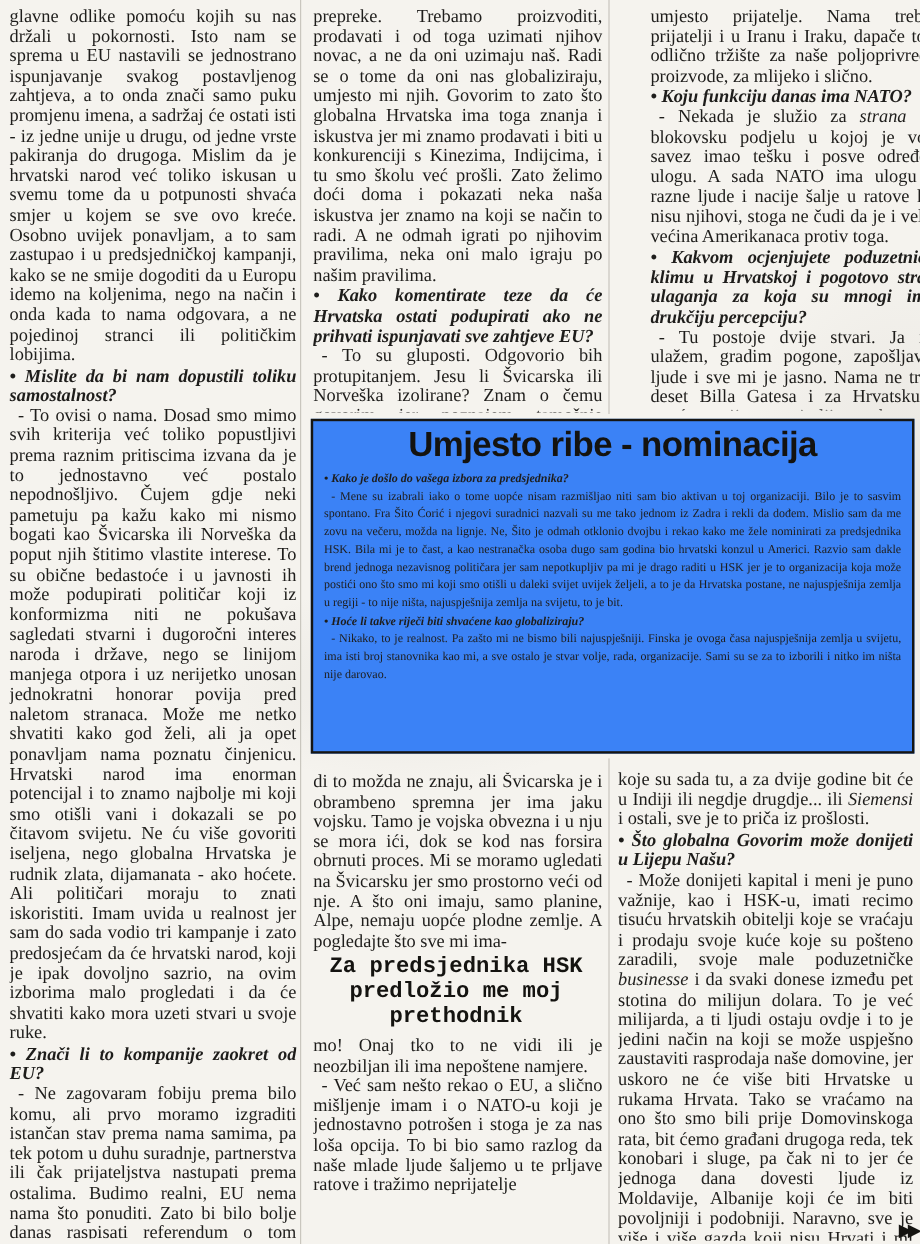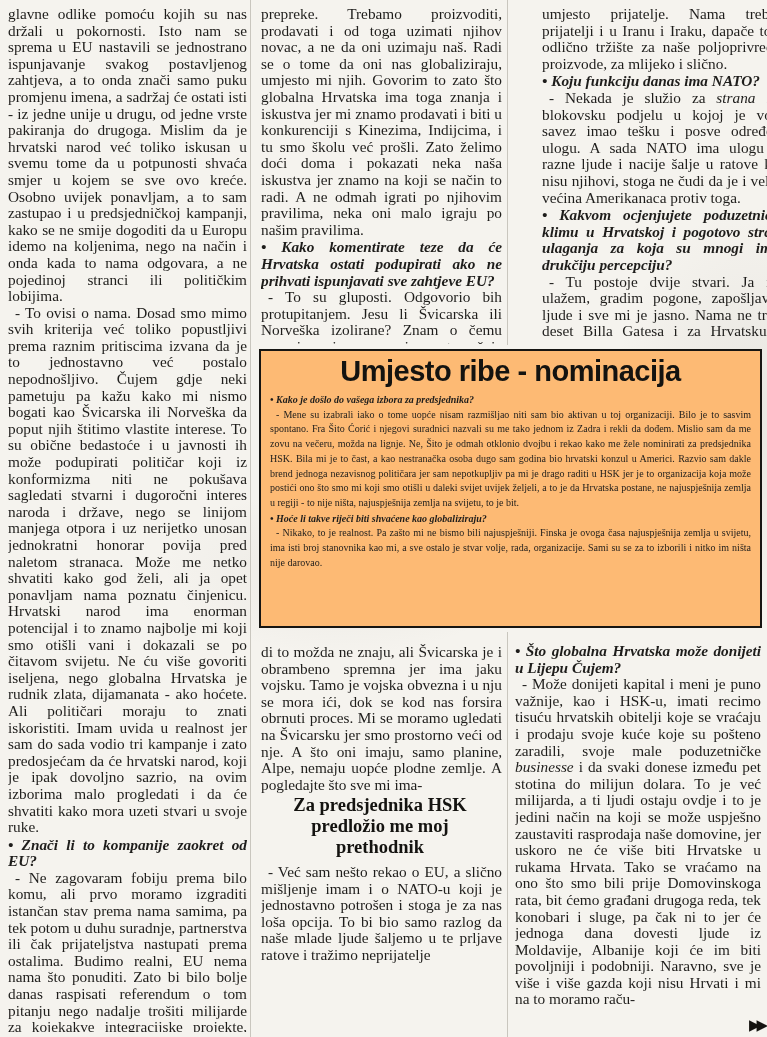--- a/index.html
+++ b/index.html
@@ -48,21 +48,21 @@
   .col2-mid    { left: 261px; top: 644px; width: 241px; height: 150px; }
   .col2-bottom { left: 261px; top: 864px; width: 241px; height: 170px; }
   .col3-bottom { left: 515px; top: 642px; width: 246px; height: 392px; }
 
   .inset-box {
     position: absolute;
     left: 259px; top: 349px;
     width: 503px; height: 279px;
     box-sizing: border-box;
     border: 2px solid #161512;
-    background: #fdba74;
+    background: #3b82f6;
     padding: 2px 9px 4px 9px;
     overflow: hidden;
   }
   .inset-box h2 {
     margin: 2px 0 4px 0;
     text-align: center;
     font-family: "Liberation Sans", sans-serif;
     font-weight: bold;
     font-size: 29px;
     letter-spacing: -0.5px;
@@ -74,21 +74,21 @@
     line-height: 14.7px;
   }
   .box-body p { margin: 0; }
   .box-body p.a { text-indent: 6px; }
 
   .pull-quote {
     position: absolute;
     left: 258px; top: 795px;
     width: 244px;
     text-align: center;
-    font-family: Liberation Serif, serif;
+    font-family: Liberation Mono, monospace;
     font-weight: bold;
     font-size: 18.5px;
     line-height: 21px;
     color: #141310;
   }
   .pull-quote .pq-inner { display: inline-block; width: 214px; }
 
   .vrule {
     position: absolute;
     width: 1px;
@@ -107,20 +107,21 @@
     font-family: "DejaVu Sans", sans-serif;
   }
 </style>
 </head>
 <body>
 
 <div class="page">
 
   <div class="col col1">
       <p class="body">glavne odlike pomoću kojih su nas držali u pokornosti. Isto nam se sprema u EU nastavili se jednostrano ispunjavanje svakog postavljenog zahtjeva, a to onda znači samo puku promjenu imena, a sadržaj će ostati isti - iz jedne unije u drugu, od jedne vrste pakiranja do drugoga. Mislim da je hrvatski narod već toliko iskusan u svemu tome da u potpunosti shvaća smjer u kojem se sve ovo kreće. Osobno uvijek ponavljam, a to sam zastupao i u predsjedničkoj kampanji, kako se ne smije dogoditi da u Europu idemo na koljenima, nego na način i onda kada to nama odgovara, a ne pojedinoj stranci ili političkim lobijima.</p>
+      <p class="q">• Mislite da bi nam dopustili toliku samostalnost?</p>
       <p class="a">- To ovisi o nama. Dosad smo mimo svih kriterija već toliko popustljivi prema raznim pritiscima izvana da je to jednostavno već postalo nepodnošljivo. Čujem gdje neki pametuju pa kažu kako mi nismo bogati kao Švicarska ili Norveška da poput njih štitimo vlastite interese. To su obične bedastoće i u javnosti ih može podupirati političar koji iz konformizma niti ne pokušava sagledati stvarni i dugoročni interes naroda i države, nego se linijom manjega otpora i uz nerijetko unosan jednokratni honorar povija pred naletom stranaca. Može me netko shvatiti kako god želi, ali ja opet ponavljam nama poznatu činjenicu. Hrvatski narod ima enorman potencijal i to znamo najbolje mi koji smo otišli vani i dokazali se po čitavom svijetu. Ne ću više govoriti iseljena, nego globalna Hrvatska je rudnik zlata, dijamanata - ako hoćete. Ali političari moraju to znati iskoristiti. Imam uvida u realnost jer sam do sada vodio tri kampanje i zato predosjećam da će hrvatski narod, koji je ipak dovoljno sazrio, na ovim izborima malo progledati i da će shvatiti kako mora uzeti stvari u svoje ruke.</p>
       <p class="q">• Znači li to kompanije zaokret od EU?</p>
       <p class="a">- Ne zagovaram fobiju prema bilo komu, ali prvo moramo izgraditi istančan stav prema nama samima, pa tek potom u duhu suradnje, partnerstva ili čak prijateljstva nastupati prema ostalima. Budimo realni, EU nema nama što ponuditi. Zato bi bilo bolje danas raspisati referendum o tom pitanju nego nadalje trošiti milijarde za kojekakve integracijske projekte, umjesto da se taj novac odmah usmjeri u razvoj i proizvodnju. Svaka vlast mora biti načistu stoji li narod iza svega toga. Osobno kao poduzetnik mislim da mi danas sve što proizvedemo možemo plasirati u Europu i u tome ne postoje nikakve</p>
     </div>
 
   <div class="col col2-top">
       <p class="body">prepreke. Trebamo proizvoditi, prodavati i od toga uzimati njihov novac, a ne da oni uzimaju naš. Radi se o tome da oni nas globaliziraju, umjesto mi njih. Govorim to zato što globalna Hrvatska ima toga znanja i iskustva jer mi znamo prodavati i biti u konkurenciji s Kinezima, Indijcima, i tu smo školu već prošli. Zato želimo doći doma i pokazati neka naša iskustva jer znamo na koji se način to radi. A ne odmah igrati po njihovim pravilima, neka oni malo igraju po našim pravilima.</p>
       <p class="q">• Kako komentirate teze da će Hrvatska ostati podupirati ako ne prihvati ispunjavati sve zahtjeve EU?</p>
       <p class="a">- To su gluposti. Odgovorio bih protupitanjem. Jesu li Švicarska ili Norveška izolirane? Znam o čemu govorim jer poznajem tamošnje političke odnose i prilike u kojima živimo. Lju-</p>
     </div>
@@ -145,25 +146,27 @@
 
   <div class="col col2-mid">
       <p class="body">di to možda ne znaju, ali Švicarska je i obrambeno spremna jer ima jaku vojsku. Tamo je vojska obvezna i u nju se mora ići, dok se kod nas forsira obrnuti proces. Mi se moramo ugledati na Švicarsku jer smo prostorno veći od nje. A što oni imaju, samo planine, Alpe, nemaju uopće plodne zemlje. A pogledajte što sve mi ima-</p>
     </div>
 
   <div class="pull-quote">
     <span class="pq-inner">Za predsjednika HSK predložio me moj prethodnik</span>
   </div>
 
   <div class="col col2-bottom">
+      <p class="body">mo! Onaj tko to ne vidi ili je neozbiljan ili ima nepoštene namjere.</p>
       <p class="a">- Već sam nešto rekao o EU, a slično mišljenje imam i o NATO-u koji je jednostavno potrošen i stoga je za nas loša opcija. To bi bio samo razlog da naše mlade ljude šaljemo u te prljave ratove i tražimo neprijatelje</p>
     </div>
 
   <div class="col col3-bottom">
-      <p class="q">• Što globalna Hrvatska može donijeti u Lijepu Čujem?</p>
+      <p class="body">koje su sada tu, a za dvije godine bit će u Indiji ili negdje drugdje... ili <i>Siemensi</i> i ostali, sve je to priča iz prošlosti.</p>
+      <p class="q">• Što globalna Govorim može donijeti u Lijepu Našu?</p>
       <p class="a">- Može donijeti kapital i meni je puno važnije, kao i HSK-u, imati recimo tisuću hrvatskih obitelji koje se vraćaju i prodaju svoje kuće koje su pošteno zaradili, svoje male poduzetničke <i>businesse</i> i da svaki donese između pet stotina do milijun dolara. To je već milijarda, a ti ljudi ostaju ovdje i to je jedini način na koji se može uspješno zaustaviti rasprodaja naše domovine, jer uskoro ne će više biti Hrvatske u rukama Hrvata. Tako se vraćamo na ono što smo bili prije Domovinskoga rata, bit ćemo građani drugoga reda, tek konobari i sluge, pa čak ni to jer će jednoga dana dovesti ljude iz Moldavije, Albanije koji će im biti povoljniji i podobniji. Naravno, sve je više i više gazda koji nisu Hrvati i mi na to moramo raču-</p>
     </div>
 
   <div class="vrule vrule-1"></div>
   <div class="vrule vrule-2a"></div>
   <div class="vrule vrule-2b"></div>
 
   <div class="continue-arrows">▶▶</div>
 
 </div>

